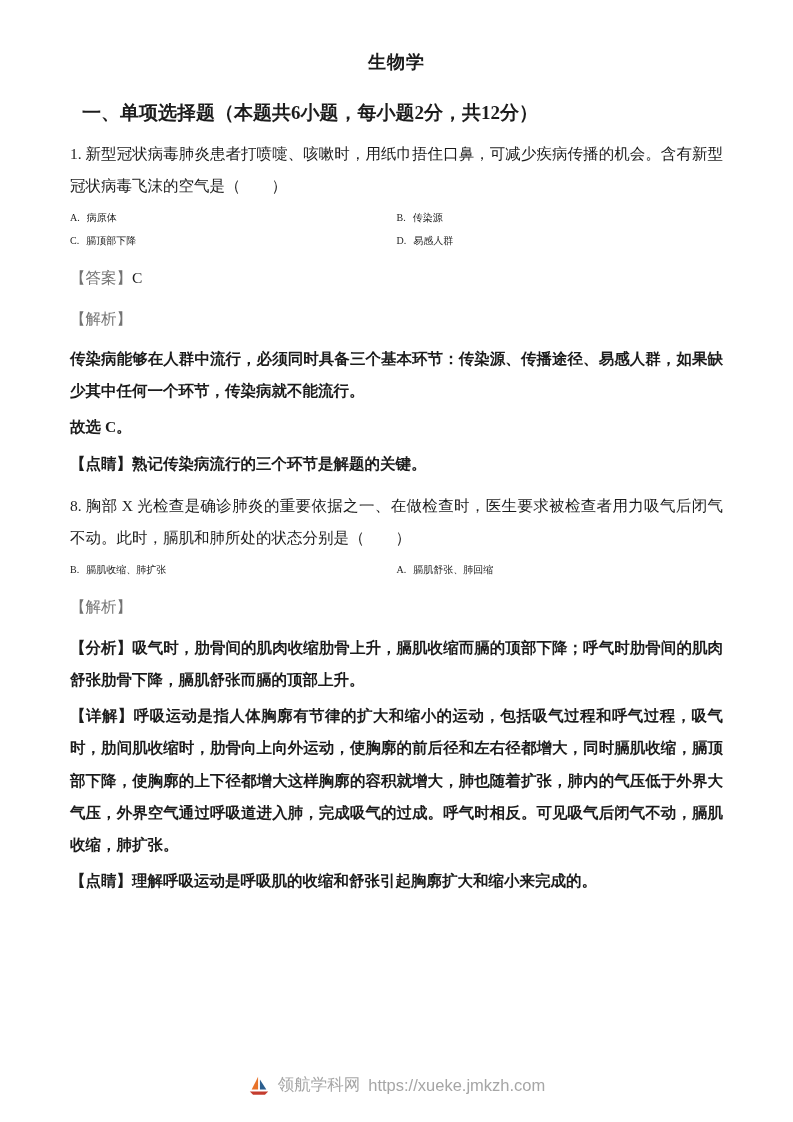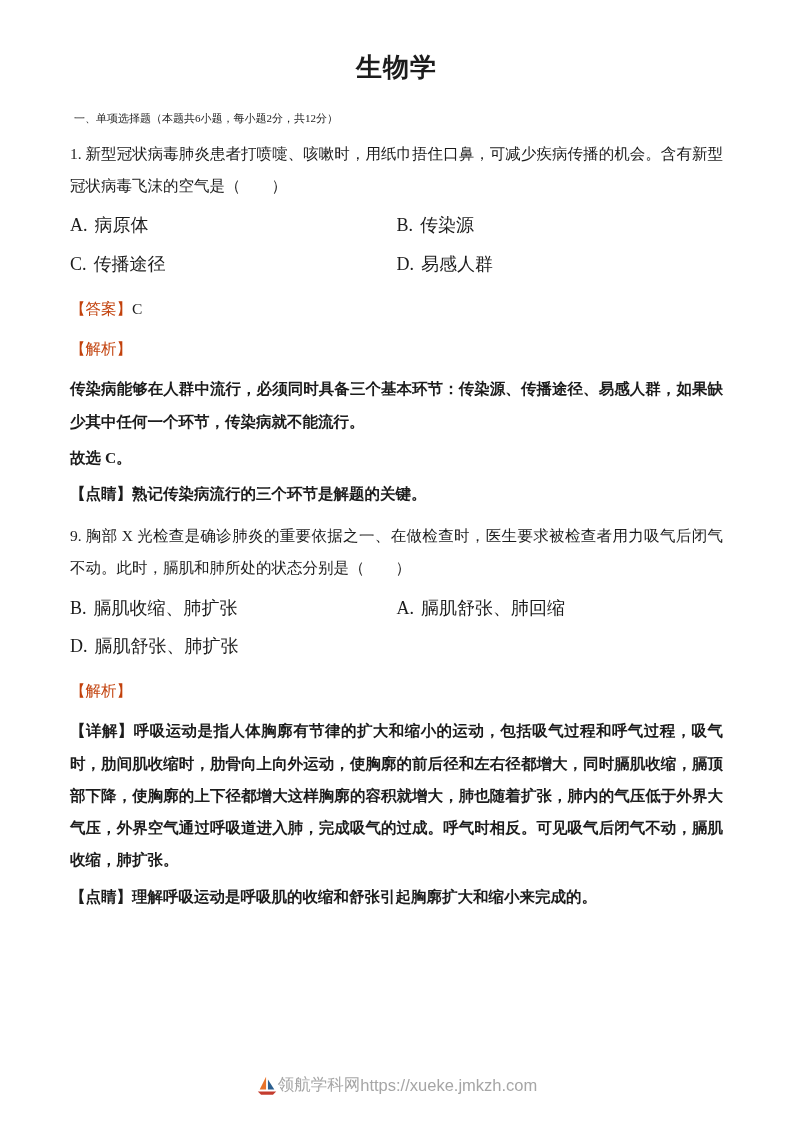--- a/index.html
+++ b/index.html
@@ -13,73 +13,74 @@
     color: #1c1c1c;
     font-family: "Liberation Serif", "DejaVu Serif", serif;
     position: relative;
     overflow: hidden;
   }
   .page {
     padding: 50px 70px 0 70px;
   }
   .doc-title {
     text-align: center;
-    font-size: 26px;
+    font-size: 18px;
     font-weight: 700;
     margin: 0 0 26px 0;
     letter-spacing: 1px;
   }
   .section-heading {
-    font-size: 11px;
-    font-weight: 400;
-    margin: 0 0 12px 4px;
+    font-size: 19px;
+    font-weight: 700;
+    margin: 0 0 12px 12px;
   }
   .para {
     font-size: 15.5px;
     line-height: 2.08;
     text-align: justify;
     margin: 0 0 6px 0;
   }
   .stem {
     margin-bottom: 4px;
   }
   .options {
     display: grid;
     grid-template-columns: 1fr 1fr;
-    font-size: 18px;
+    font-size: 10px;
     line-height: 1.9;
     margin: 2px 0 10px 0;
   }
   .option {
     padding: 2px 0;
   }
   .option .opt-label {
     margin-right: 7px;
   }
   .blue {
-    color: #c2410c;
+    color: #737373;
   }
   .answer-line, .jiexi-line {
     margin: 2px 0 8px 0;
   }
   .block {
     margin-bottom: 4px;
     font-weight: bold;
   }
   .q-section {
     margin-bottom: 10px;
   }
   .footer {
     position: absolute;
     left: 0;
     right: 0;
     bottom: 26px;
     display: flex;
     align-items: center;
     justify-content: center;
+    gap: 8px;
     color: #a6a6a6;
     font-size: 16.5px;
     font-family: "Liberation Sans", "DejaVu Sans", sans-serif;
   }
   .footer-logo {
     display: inline-flex;
     align-items: center;
   }
 </style>
 </head>
@@ -95,21 +96,21 @@
     <p class="para stem">1. 新型冠状病毒肺炎患者打喷嚏、咳嗽时，用纸巾捂住口鼻，可减少疾病传播的机会。含有新型冠状病毒飞沫的空气是（　　）</p>
 
     <div class="options">
       <div class="option">
         <span class="opt-label">A.</span><span>病原体</span>
       </div>
       <div class="option">
         <span class="opt-label">B.</span><span>传染源</span>
       </div>
       <div class="option">
-        <span class="opt-label">C.</span><span>传播途径</span>
+        <span class="opt-label">C.</span><span>膈顶部下降</span>
       </div>
       <div class="option">
         <span class="opt-label">D.</span><span>易感人群</span>
       </div>
     </div>
 
     <p class="para answer-line">
       <span class="blue">【答案】</span><span>C</span>
     </p>
 
@@ -119,39 +120,37 @@
 
     <p class="para block">传染病能够在人群中流行，必须同时具备三个基本环节：传染源、传播途径、易感人群，如果缺少其中任何一个环节，传染病就不能流行。</p>
 
 
     <p class="para block">故选 C。</p>
 
     <p class="para block">【点睛】熟记传染病流行的三个环节是解题的关键。</p>
   </section>
 
   <section class="q-section">
-    <p class="para stem">9. 胸部 X 光检查是确诊肺炎的重要依据之一、在做检查时，医生要求被检查者用力吸气后闭气不动。此时，膈肌和肺所处的状态分别是（　　）</p>
+    <p class="para stem">8. 胸部 X 光检查是确诊肺炎的重要依据之一、在做检查时，医生要求被检查者用力吸气后闭气不动。此时，膈肌和肺所处的状态分别是（　　）</p>
 
     <div class="options">
       <div class="option">
         <span class="opt-label">B.</span><span>膈肌收缩、肺扩张</span>
       </div>
       <div class="option">
         <span class="opt-label">A.</span><span>膈肌舒张、肺回缩</span>
       </div>
-      <div class="option">
-        <span class="opt-label">D.</span><span>膈肌舒张、肺扩张</span>
-      </div>
     </div>
 
 
     <p class="para jiexi-line">
       <span class="blue">【解析】</span>
     </p>
 
+    <p class="para block">【分析】吸气时，肋骨间的肌肉收缩肋骨上升，膈肌收缩而膈的顶部下降；呼气时肋骨间的肌肉舒张肋骨下降，膈肌舒张而膈的顶部上升。</p>
 
     <p class="para block">【详解】呼吸运动是指人体胸廓有节律的扩大和缩小的运动，包括吸气过程和呼气过程，吸气时，肋间肌收缩时，肋骨向上向外运动，使胸廓的前后径和左右径都增大，同时膈肌收缩，膈顶部下降，使胸廓的上下径都增大这样胸廓的容积就增大，肺也随着扩张，肺内的气压低于外界大气压，外界空气通过呼吸道进入肺，完成吸气的过成。呼气时相反。可见吸气后闭气不动，膈肌收缩，肺扩张。</p>
 
 
     <p class="para block">【点睛】理解呼吸运动是呼吸肌的收缩和舒张引起胸廓扩大和缩小来完成的。</p>
   </section>
 
 </div>
 
 <div class="footer">

